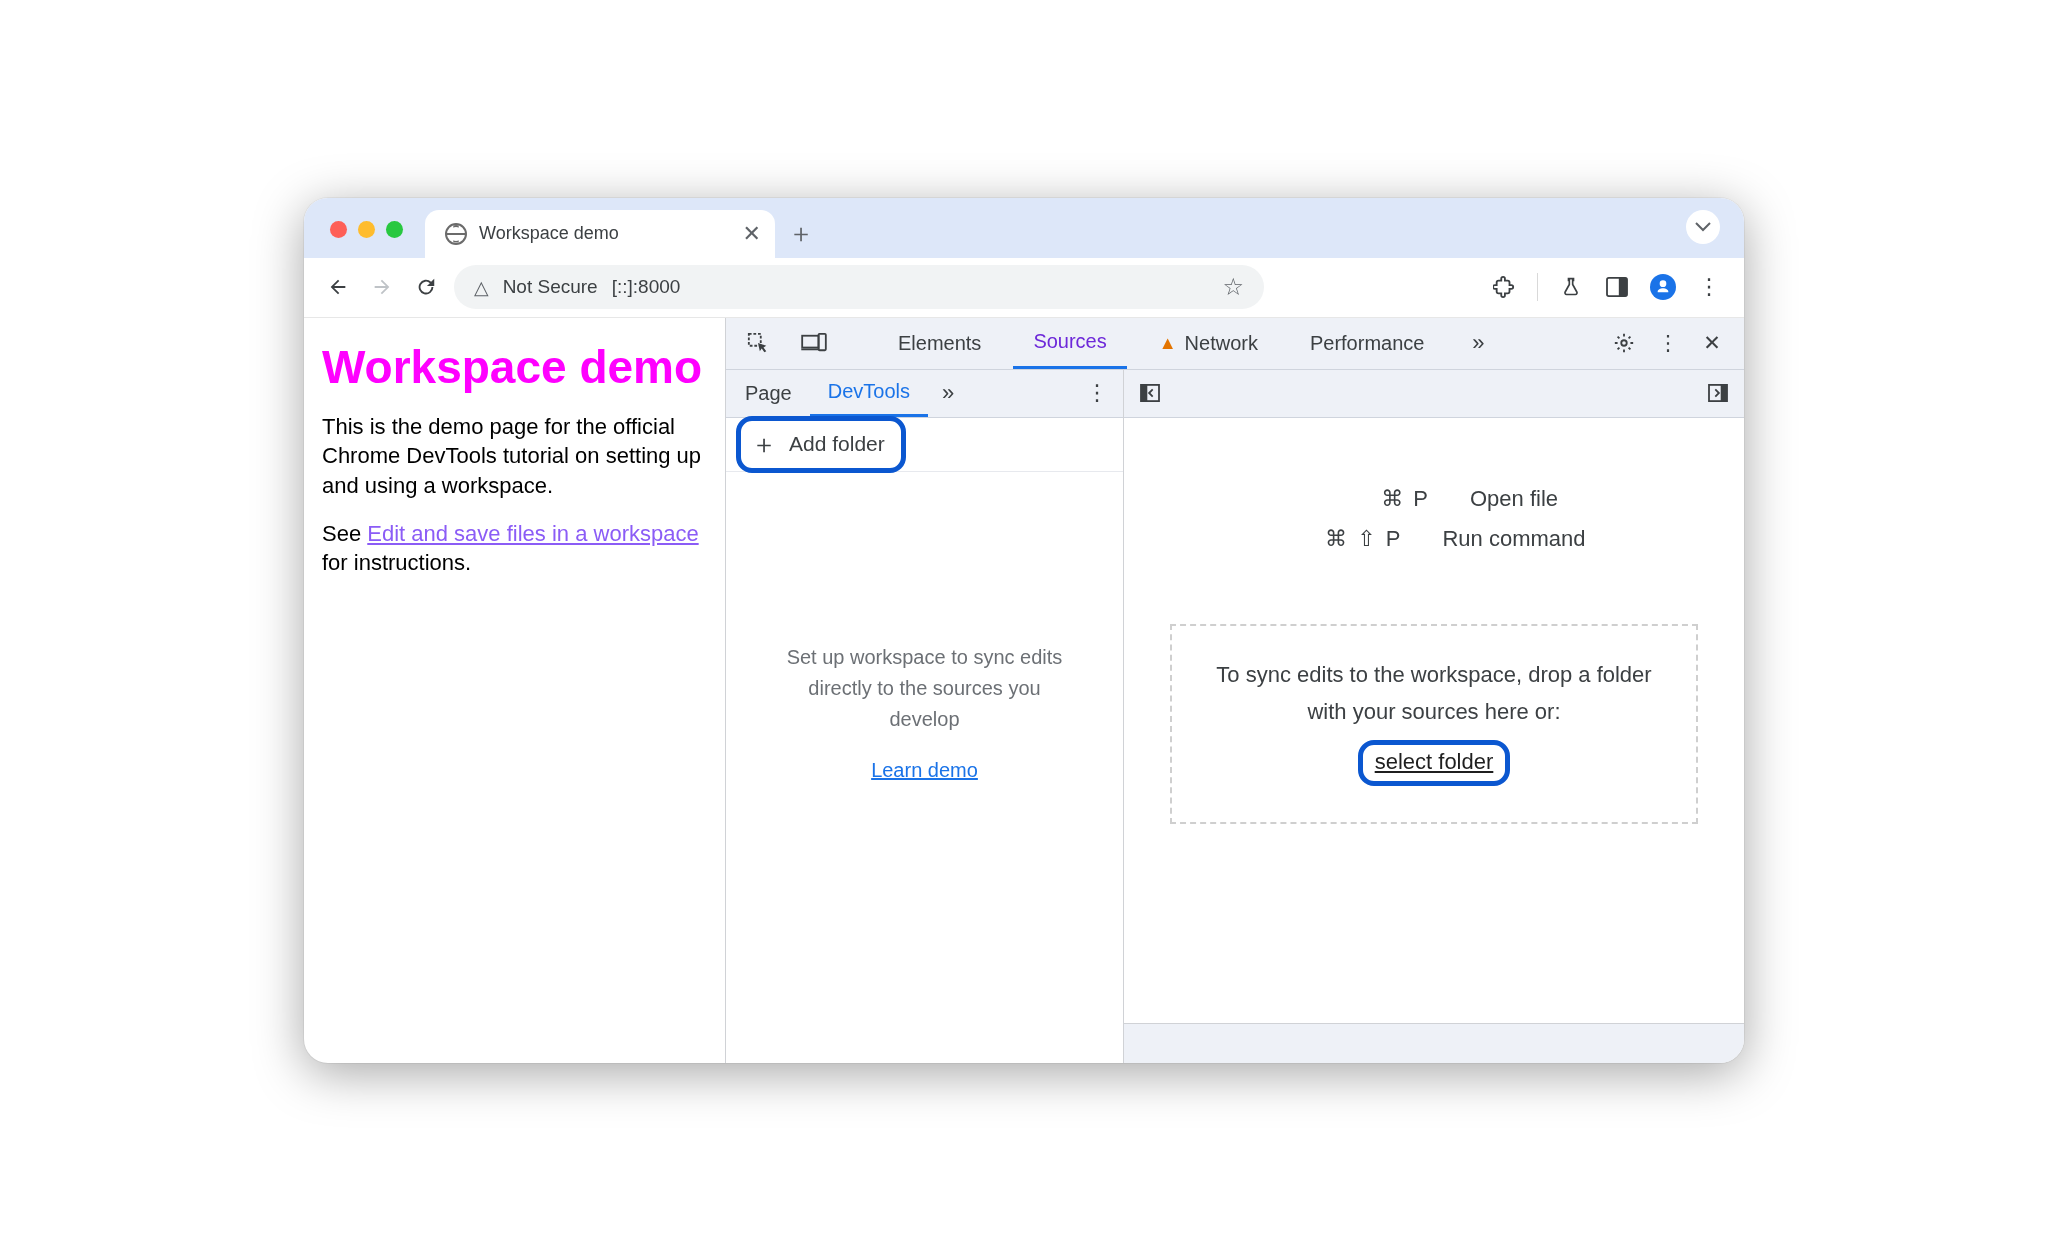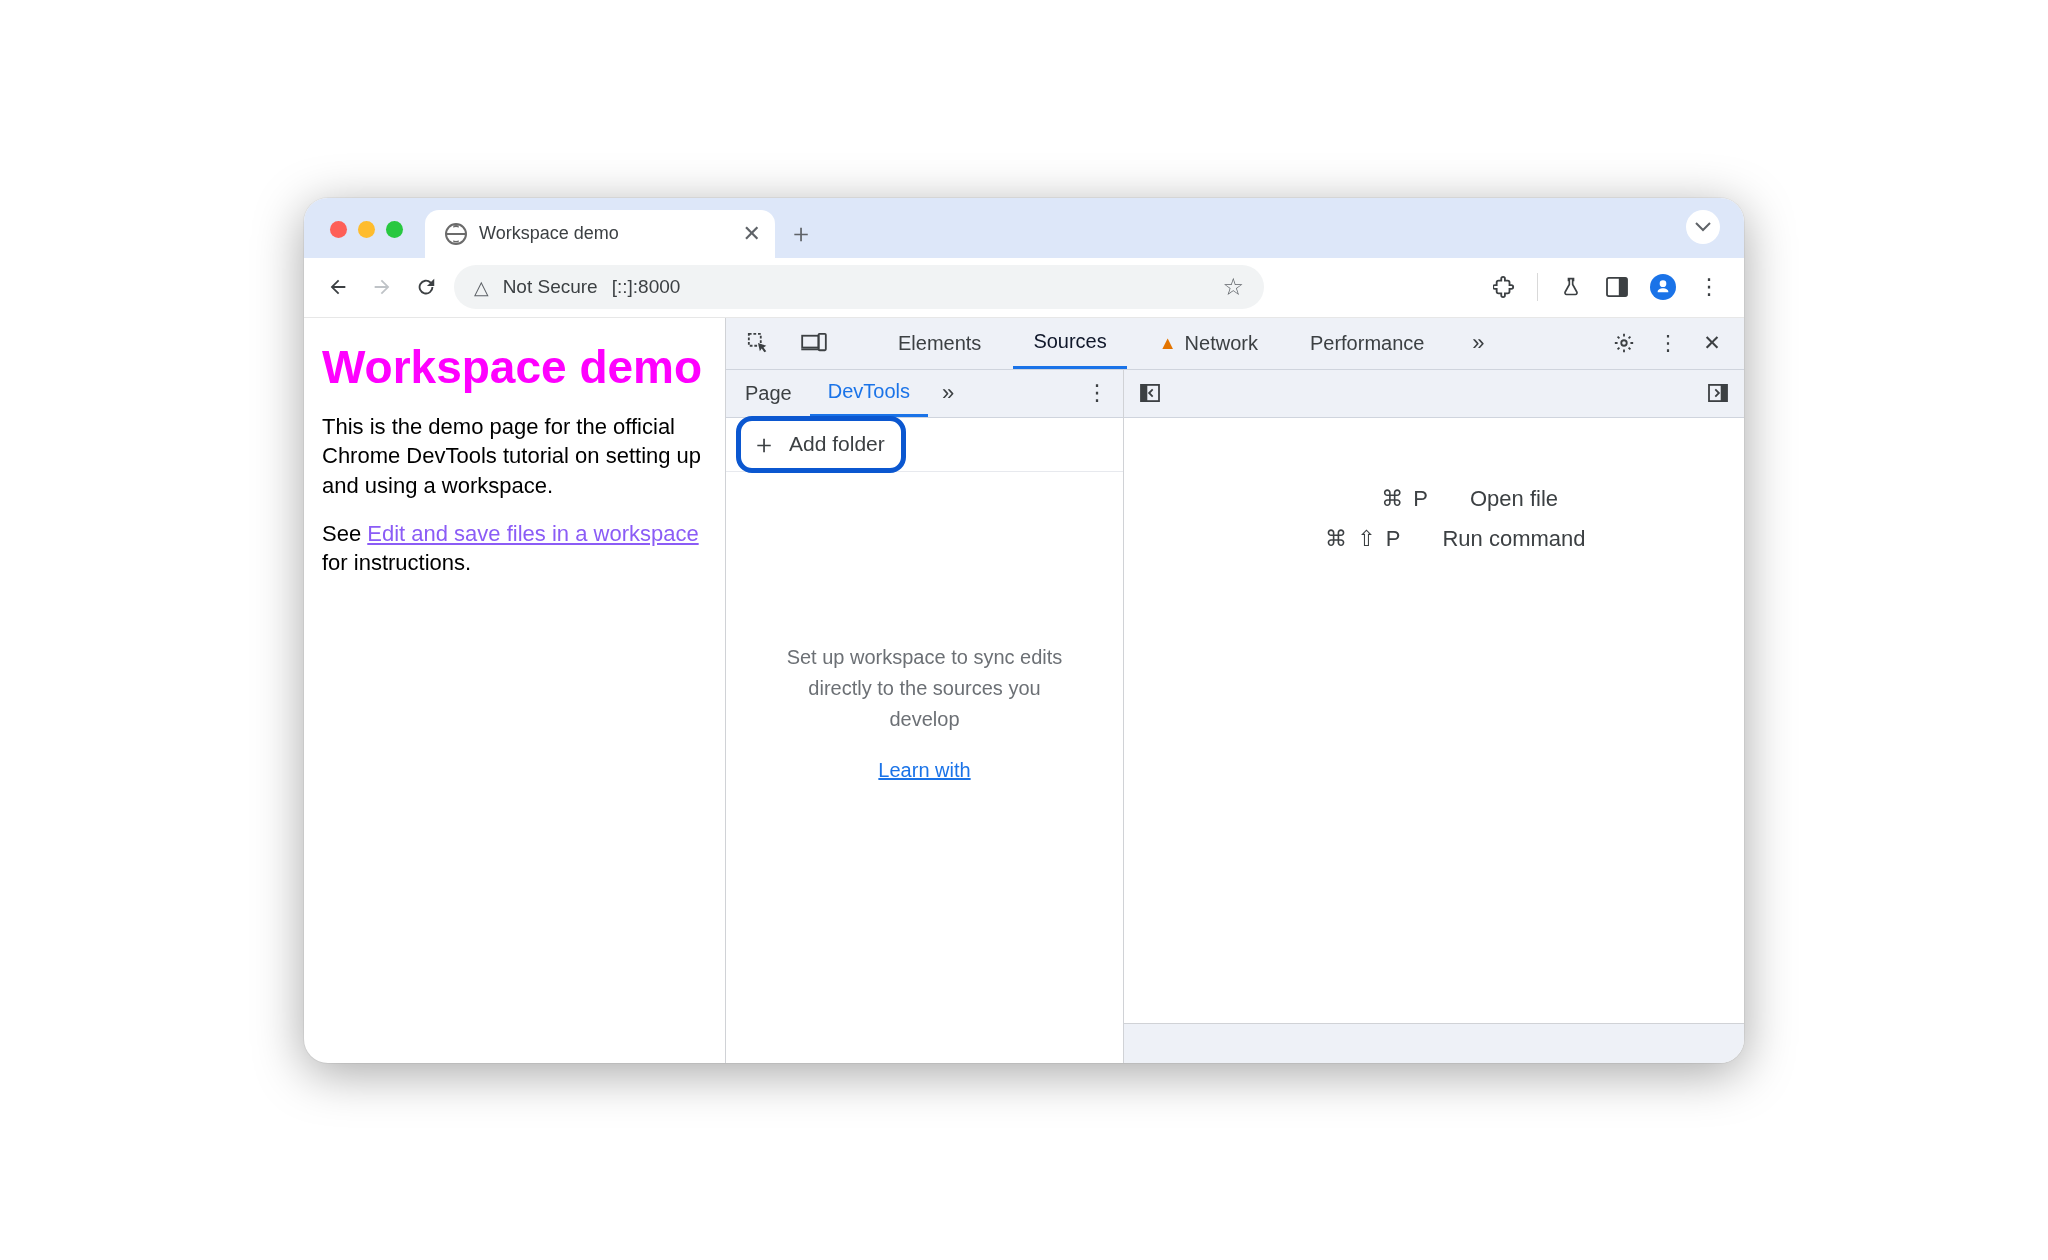--- a/index.html
+++ b/index.html
@@ -42,21 +42,21 @@
     .page{width:421px;padding:22px 14px 0 18px;font-family:"Times New Roman",serif;color:#000;}
     .page h1{color:#ff00ff;font-size:46px;font-weight:700;margin-bottom:18px;}
     .page p{font-size:22px;line-height:1.35;margin-bottom:18px;}
     .page a{color:#8b5cf6;text-decoration:underline;}
 
     
     .devtools{flex:1;display:flex;flex-direction:column;border-left:1px solid #d0d2d6;min-width:0;}
     .dt-top{height:52px;background:#eef1f7;display:flex;align-items:center;padding:0 10px;gap:12px;border-bottom:1px solid #cfd4dd;}
     .dt-top .ico{width:44px;display:flex;justify-content:center;color:#3c4043;font-size:21px;}
     .dt-tab{padding:0 20px;height:100%;display:flex;align-items:center;font-size:20px;color:#3c4043;gap:8px;}
-    .dt-tab.active{color:#0f172a;border-bottom:3px solid #1a73e8;}
+    .dt-tab.active{color:#6d28d9;border-bottom:3px solid #1a73e8;}
     .warn-sm{color:#e37400;font-size:18px;}
     .dt-top .right{margin-left:auto;display:flex;align-items:center;}
 
     .dt-body{flex:1;display:flex;min-height:0;}
 
     
     .navcol{width:398px;border-right:1px solid #d0d2d6;display:flex;flex-direction:column;}
     .subtabs{height:48px;background:#eef1f7;display:flex;align-items:center;padding:0 1px;border-bottom:1px solid #cfd4dd;}
     .subtab{padding:0 18px;height:100%;display:flex;align-items:center;font-size:20px;color:#3c4043;}
     .subtab.active{color:#1a73e8;border-bottom:3px solid #1a73e8;}
@@ -234,21 +234,21 @@
 
           <div class="addfolder-row">
             <div class="addfolder">
               <span class="plus">＋</span>
               <span>Add folder</span>
             </div>
           </div>
 
           <div class="nav-help">
             <p>Set up workspace to sync edits directly to the sources you develop</p>
-            <a href="#">Learn with</a>
+            <a href="#">Learn demo</a>
           </div>
         </div>
 
         <div class="editor">
           <div class="editor-top">
             <span class="pane-ico">
               <svg width="20" height="18" viewBox="0 0 22 20">
                   <rect x="1" y="1" width="20" height="18" fill="none" stroke="#3c4043" stroke-width="2"></rect>
                   <rect x="1" y="1" width="7" height="18" fill="#3c4043"></rect>
                   <path d="M14 6l-4 4 4 4" fill="none" stroke="#3c4043" stroke-width="2"></path>
@@ -266,20 +266,26 @@
           <div class="editor-body">
             <div class="kbd-row">
               <span class="kbd">⌘  P</span>
               <span>Open file</span>
             </div>
             <div class="kbd-row">
               <span class="kbd">⌘  ⇧  P</span>
               <span>Run command</span>
             </div>
 
+            <div class="drop">
+              <p>To sync edits to the workspace, drop a folder with your sources here or:</p>
+              <div class="selfolder">
+                <span>select folder</span>
+              </div>
+            </div>
           </div>
 
           <div class="editor-bottom"></div>
         </div>
 
       </div>
     </div>
   </div>
 </div>
 

